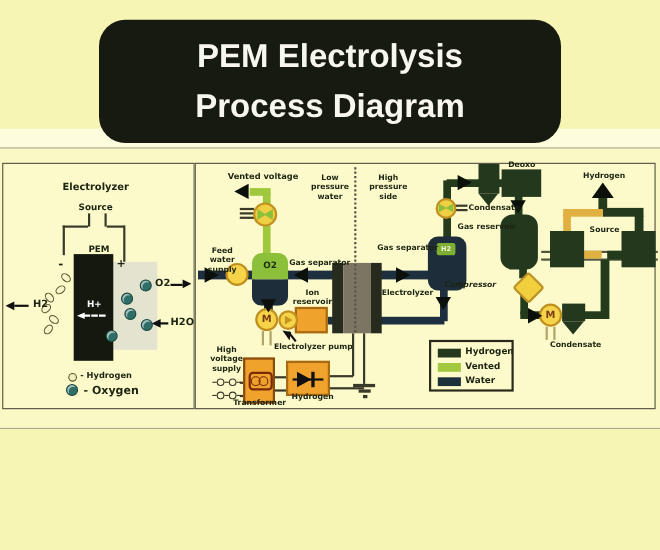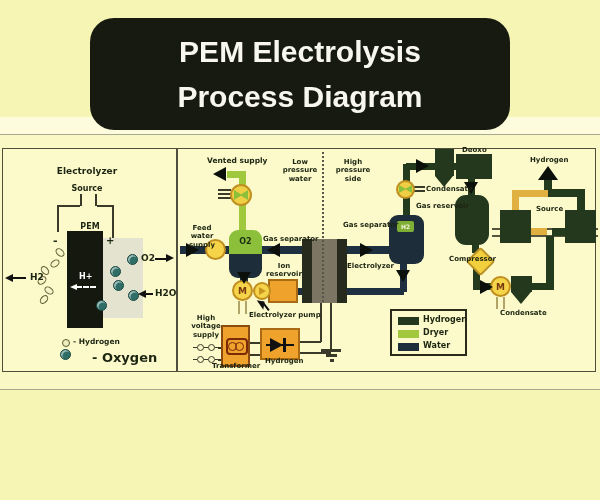--- a/index.html
+++ b/index.html
@@ -111,21 +111,21 @@
 <div class="abs lbl lbl9" style="left:141px;top:253px;">O2</div>
 <div class="abs line" style="left:155px;top:258px;width:11px;height:2px;"></div>
 <div class="abs arr mini-r" style="left:166px;top:254px;"></div>
 <div class="abs arr mini-l" style="left:138px;top:290px;"></div>
 <div class="abs line" style="left:145px;top:293px;width:8px;height:2px;"></div>
 <div class="abs lbl lbl9" style="left:155px;top:288px;">H2O</div>
 
 <div class="abs" style="left:62px;top:339px;width:6px;height:6px;border:1.5px solid #5a5a30;border-radius:50%;background:#f0eec0;z-index:9;"></div>
 <div class="abs lbl" style="left:73px;top:337px;font-size:7.5px;">- Hydrogen</div>
 <div class="abs obub" style="left:60px;top:349px;"></div>
-<div class="abs lbl" style="left:92px;top:350px;font-size:13px;">- Oxygen</div>
+<div class="abs lbl" style="left:76px;top:350px;font-size:10px;">- Oxygen</div>
 
 <div class="abs dotted" style="left:322px;top:152px;height:150px;"></div>
 <div class="abs lbl c" style="left:275px;top:158px;width:50px;">Low pressure
 water</div>
 <div class="abs lbl c" style="left:326px;top:158px;width:54px;">High pressure
 side</div>
 
 <div class="abs thin" style="left:492px;top:228px;width:106px;height:1.5px;"></div>
 <div class="abs thin" style="left:492px;top:235px;width:106px;height:1.5px;"></div>
 
@@ -264,42 +264,42 @@
 <div class="abs arr arr-d" style="left:237px;top:272px;"></div>
 <div class="abs arr arr-d" style="left:396px;top:270px;"></div>
 <div class="abs arr arr-r" style="left:416px;top:159px;"></div>
 <div class="abs arr arr-d" style="left:464px;top:182px;"></div>
 <div class="abs arr arr-r" style="left:480px;top:280px;"></div>
 <div class="abs arr arr-u" style="left:538px;top:166px;"></div>
 
 <div class="abs line" style="left:260px;top:305px;width:11px;height:2px;transform:rotate(52deg);"></div>
 <div class="abs" style="left:256px;top:301px;width:0;height:0;border-right:8px solid transparent;border-top:8px solid #111;transform:rotate(100deg);z-index:12;"></div>
 
-<div class="abs lbl" style="left:207px;top:156px;font-size:7.5px;">Vented supply</div>
+<div class="abs lbl" style="left:207px;top:156px;font-size:7.5px;">Vented voltage</div>
 <div class="abs lbl c" style="left:180px;top:224px;width:44px;">Feed water
 supply</div>
 <div class="abs lbl" style="left:263px;top:235px;">Gas separator</div>
 <div class="abs lbl" style="left:343px;top:221px;">Gas separator</div>
 <div class="abs lbl" style="left:347px;top:262px;">Electrolyzer</div>
 <div class="abs lbl c" style="left:266px;top:262px;width:36px;">Ion
 reservoir</div>
 <div class="abs lbl" style="left:249px;top:311px;">Electrolyzer pump</div>
 <div class="abs lbl c" style="left:190px;top:314px;width:32px;">High
 voltage
 supply</div>
 <div class="abs lbl" style="left:212px;top:362px;">Transformer</div>
 <div class="abs lbl" style="left:265px;top:357px;">Hydrogen</div>
 <div class="abs lbl" style="left:426px;top:185px;">Condensate</div>
 <div class="abs lbl" style="left:462px;top:146px;">Deoxo</div>
 <div class="abs lbl" style="left:416px;top:202px;">Gas reservoir</div>
-<div class="abs lbl" style="left:449px;top:255px;">Compressor</div>
+<div class="abs lbl" style="left:404px;top:255px;font-style:italic;">Compressor</div>
 <div class="abs lbl" style="left:530px;top:156px;">Hydrogen</div>
 <div class="abs lbl" style="left:536px;top:205px;">Source</div>
 <div class="abs lbl" style="left:500px;top:309px;">Condensate</div>
 
 <div class="abs legendbox">
   <div class="sw sw-h" style="top:6px;"></div>
   <div class="lbl" style="top:4px;">Hydrogen</div>
   <div class="sw sw-o" style="top:19px;"></div>
-  <div class="lbl" style="top:17px;">Dryer</div>
+  <div class="lbl" style="top:17px;">Vented</div>
   <div class="sw sw-w" style="top:32px;"></div>
   <div class="lbl" style="top:30px;">Water</div>
 </div>
 
 </body></html>

